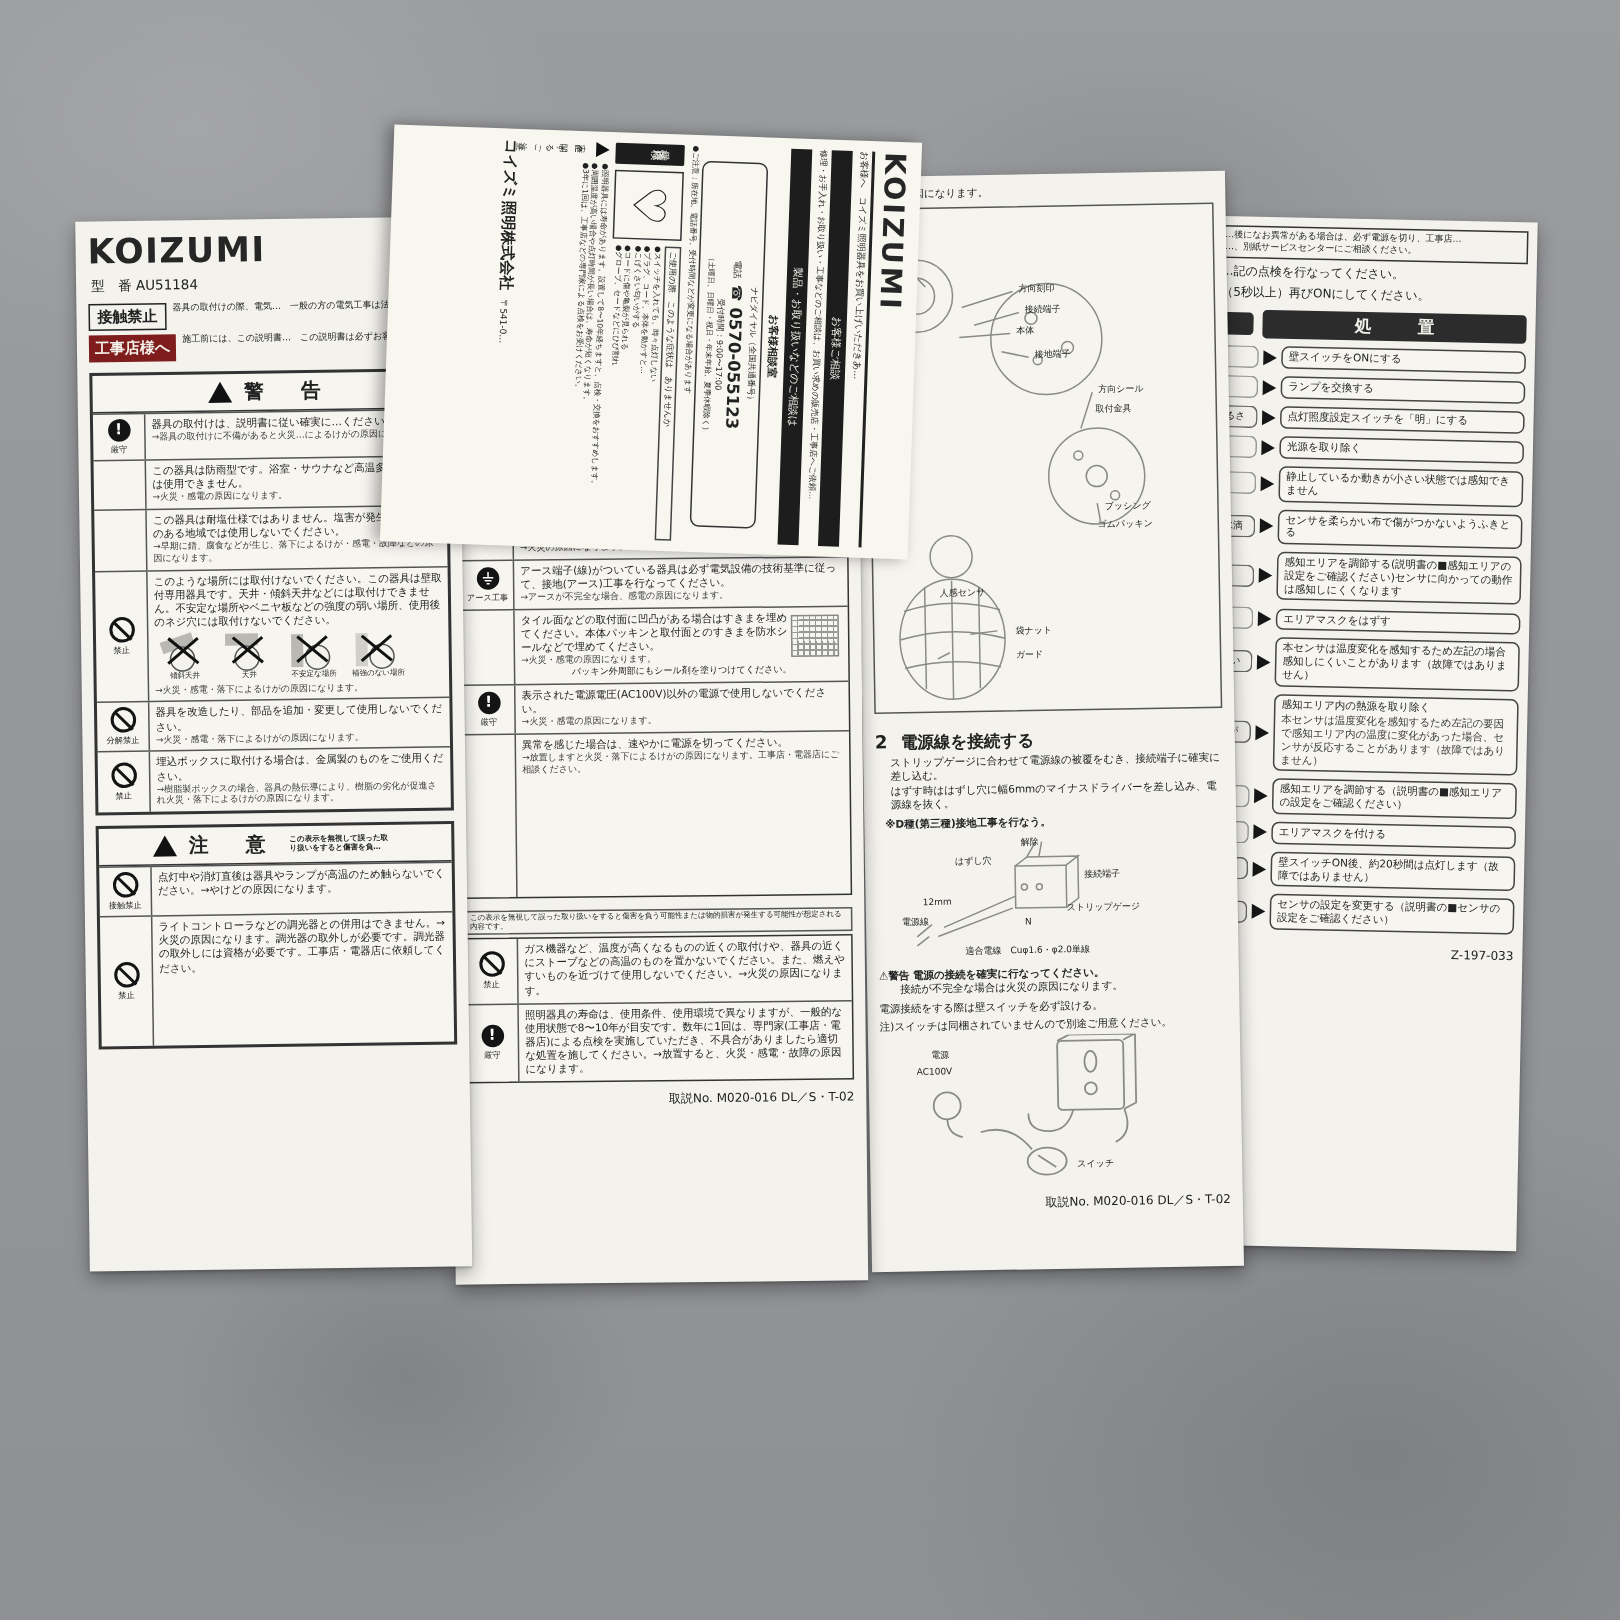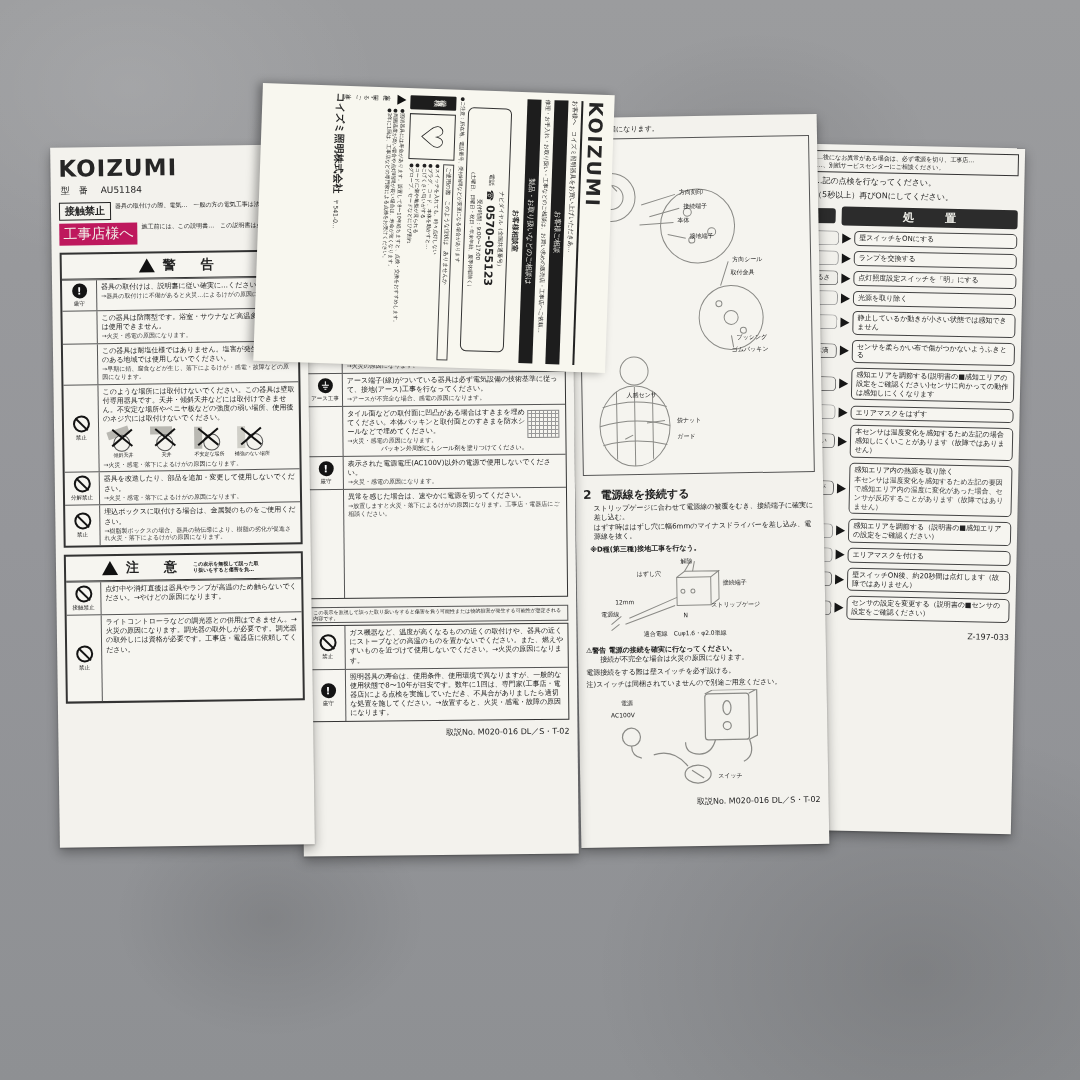--- a/index.html
+++ b/index.html
@@ -82,28 +82,28 @@
 </head>
 <body>
 
 <div class="bg"></div>
 
 <div class="page" style="left:55px;top:146px;width:255px;height:700px;transform:rotate(-0.8deg);z-index:20">
   <div class="pad">
     <div style="font-size:23px;font-weight:bold;letter-spacing:1px;color:#262626">KOIZUMI</div>
     <div style="font-size:9px;margin:3px 0 5px 2px">
       <span>型　番</span>
-      <span style="margin-left:10px">AU51184</span>
+      <span style="margin-left:0">AU51184</span>
     </div>
     <div style="display:flex;gap:4px;align-items:flex-start;margin-bottom:3px">
       <span style="border:1.6px solid #222;font-weight:bold;font-size:10px;padding:1px 5px;white-space:nowrap">接触禁止</span>
       <span class="t6">器具の取付けの際、電気…　一般の方の電気工事は法…</span>
     </div>
     <div style="display:flex;gap:4px;align-items:flex-start;margin-bottom:7px">
-      <span style="background:#be185d;color:#f2f1ea;font-weight:normal;font-size:14px;padding:2px 4px;white-space:nowrap">工事店様へ</span>
+      <span style="background:#7f1d1d;color:#f2f1ea;font-weight:bold;font-size:10px;padding:2px 4px;white-space:nowrap">工事店様へ</span>
       <span class="t6">施工前には、この説明書…　この説明書は必ずお客様…</span>
     </div>
 
     <div class="wtab">
       <div class="wtitle">
         <span class="tri"></span>
         <span>警　告</span>
       </div>
       <div class="wrow">
         <div class="wicon">

